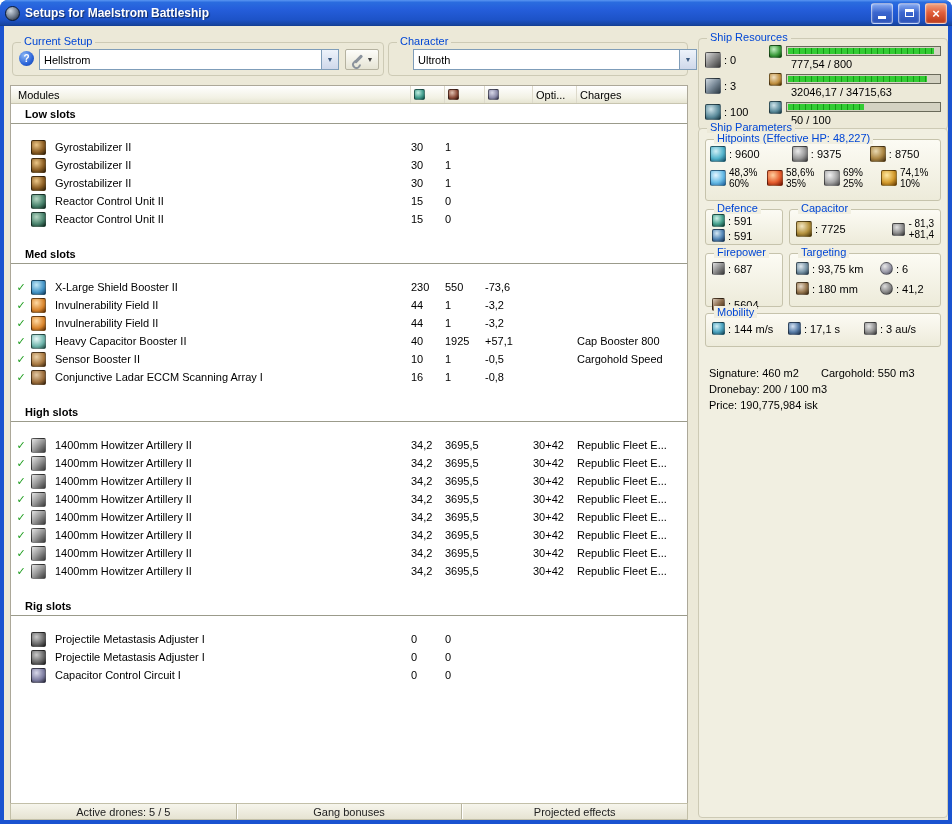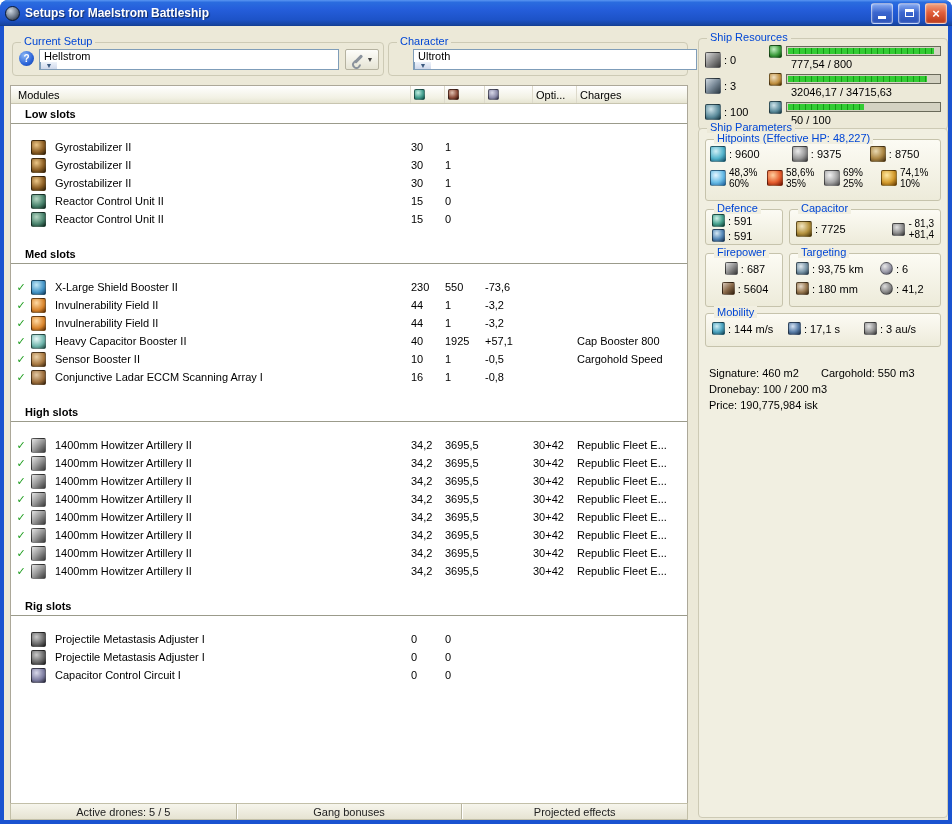--- a/index.html
+++ b/index.html
@@ -29,21 +29,21 @@
   .groupbox { position:absolute; border:1px solid #cdcab5; border-radius:4px; }
   .gb-label { position:absolute; top:-8px; left:8px; background:#ece9d8; padding:0 3px; color:#0046d5; white-space:nowrap; }
 
   .gb-current { left:8px; top:16px; width:372px; height:34px; }
   .gb-character { left:384px; top:16px; width:300px; height:34px; }
 
   .help-icon { position:absolute; left:6px; top:8px; width:15px; height:15px; border-radius:50%;
     background:radial-gradient(circle at 35% 30%,#8cb8f5,#2a63d8 60%,#123f9e); color:#fff; font-weight:bold; font-size:10px;
     display:flex; align-items:center; justify-content:center; }
 
-  .combo { position:absolute; height:21px; border:1px solid #7f9db9; background:#fff; display:flex; align-items:stretch;flex-direction:column; }
+  .combo { position:absolute; height:21px; border:1px solid #7f9db9; background:#fff; display:flex; align-items:stretch; }
   .combo-setup { left:26px; top:6px; width:300px; }
   .combo-character { left:24px; top:6px; width:284px; }
   .combo-value { flex:1; display:flex; align-items:center; padding:0 4px; white-space:nowrap; overflow:hidden; }
   .combo-btn { width:17px; border-left:1px solid #7f9db9; background:linear-gradient(180deg,#eef3fb,#cfd8ea);
     display:flex; align-items:center; justify-content:center; color:#3c5a80; font-size:7px; }
 
   .tool-btn { position:absolute; left:332px; top:6px; width:34px; height:21px; border:1px solid #b5b2a0; border-radius:2px;
     background:linear-gradient(180deg,#fdfdfa,#e6e4d4); display:flex; align-items:center; justify-content:center; gap:2px; }
   .wrench { position:relative; width:14px; height:14px; }
   .wrench::before { content:''; position:absolute; left:6px; top:1px; width:3px; height:10px; background:#8a929c; transform:rotate(45deg); border-radius:1px; }
@@ -116,21 +116,21 @@
   .def-box { left:6px; top:80px; width:78px; height:36px; }
   .def-rows { padding:4px 4px 0 6px; display:flex; flex-direction:column; gap:2px; }
   .stat-line { display:flex; align-items:center; gap:3px; white-space:nowrap; }
 
   .cap-box { left:90px; top:80px; width:152px; height:36px; display:flex; align-items:center; padding:4px 6px 0 6px; gap:6px; }
   .cap-left { display:flex; align-items:center; gap:3px; flex:1; }
   .cap-right { display:flex; align-items:center; gap:3px; }
   .cap-vals { display:flex; flex-direction:column; line-height:11px; font-size:10px; text-align:right; }
 
   .fire-box { left:6px; top:124px; width:78px; height:54px; }
-  .fire-rows { padding:8px 4px 0 6px; display:flex; flex-direction:column; gap:7px;align-items:center; }
+  .fire-rows { padding:8px 4px 0 6px; display:flex; flex-direction:column; gap:23px; }
 
   .targ-box { left:90px; top:124px; width:152px; height:54px; }
   .targ-grid { display:grid; grid-template-columns:1.5fr 1fr; padding:8px 4px 0 6px; row-gap:7px; }
 
   .mob-box { left:6px; top:184px; width:236px; height:34px; }
   .mob-row { display:flex; padding:8px 4px 0 6px; gap:4px; }
   .mob-row .stat-line { flex:1; }
 
   .param-text { position:absolute; white-space:nowrap; }
   .pt-sig { left:10px; top:238px; } .pt-cargo { left:122px; top:238px; }
@@ -622,18 +622,18 @@
           </span>
           <span class="stat-line">
             <i class="sic sm sic-warp"></i>
             <span>: 3 au/s</span>
           </span>
         </div>
       </div>
 
       <span class="param-text pt-sig">Signature: 460 m2</span>
       <span class="param-text pt-cargo">Cargohold: 550 m3</span>
-      <span class="param-text pt-drone">Dronebay: 100 / 200 m3</span>
+      <span class="param-text pt-drone">Dronebay: 200 / 100 m3</span>
       <span class="param-text pt-price">Price: 190,775,984 isk</span>
     </div>
 
   </div>
 </div>
 
 </body></html>

